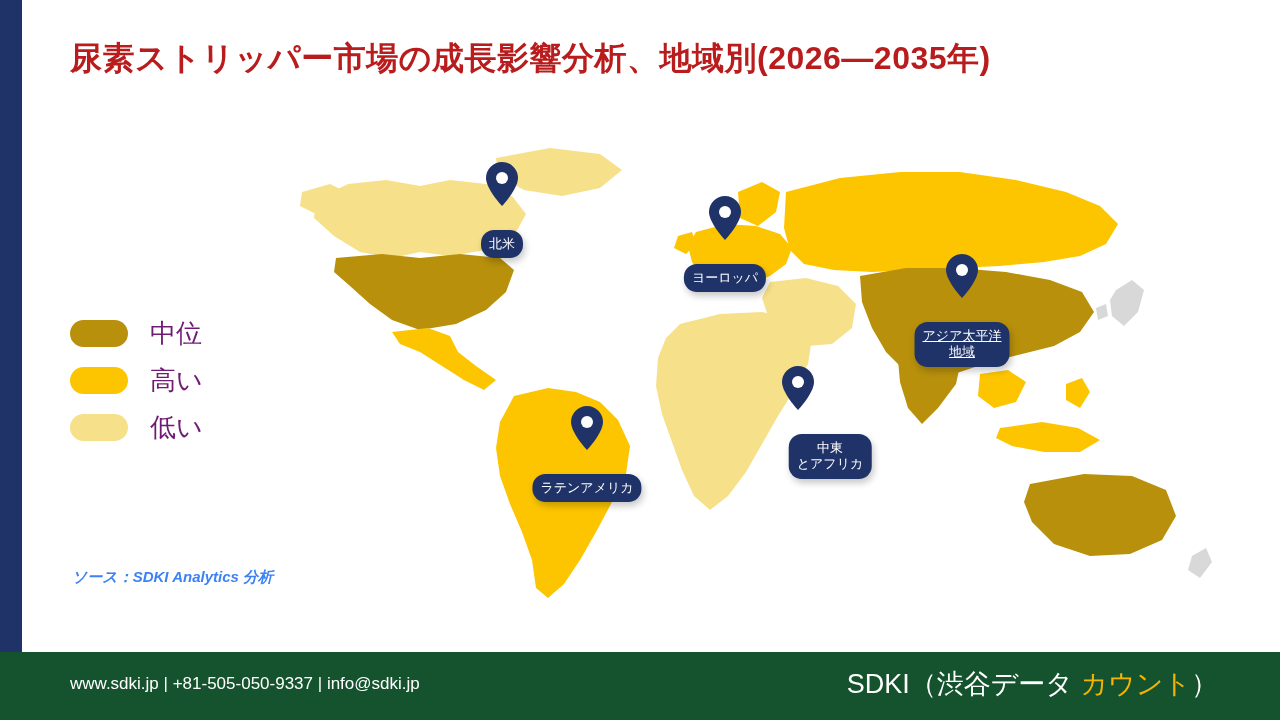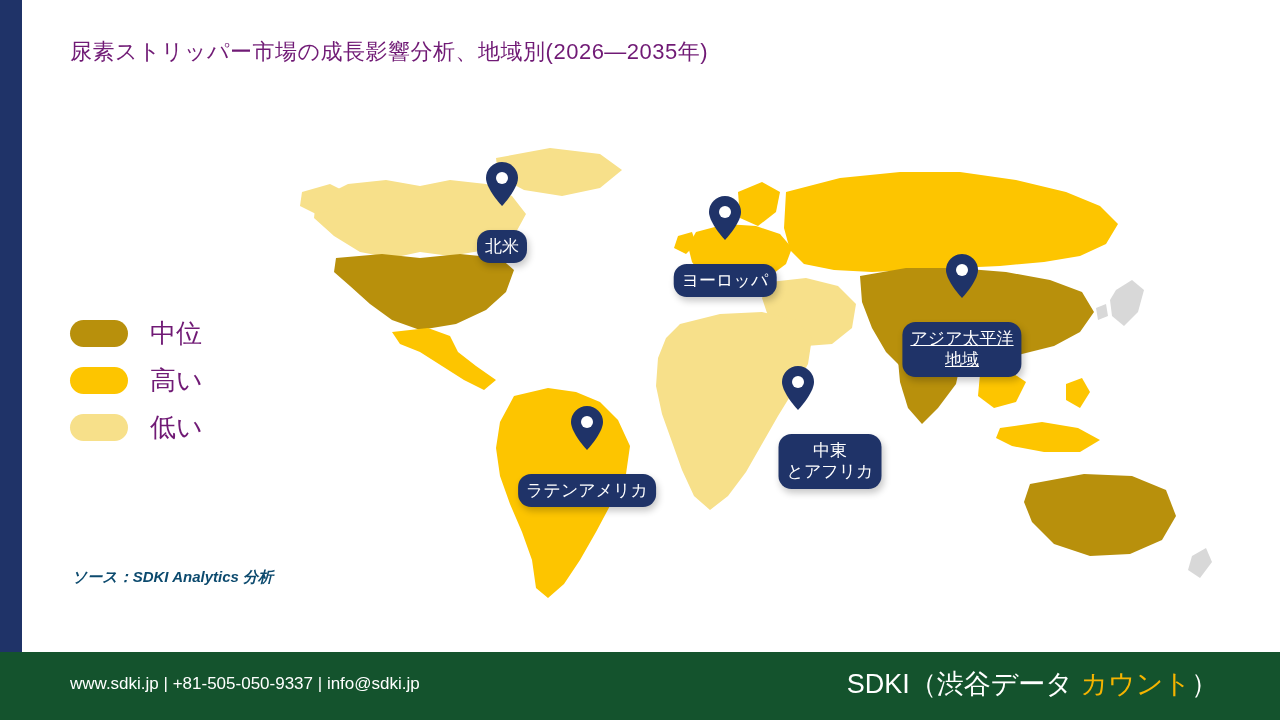--- a/index.html
+++ b/index.html
@@ -20,23 +20,23 @@
     position: absolute;
     left: 0; top: 0;
     width: 22px; height: 720px;
     background: #1f3368;
   }
   
   .title {
     position: absolute;
     left: 70px; top: 38px;
     width: 1180px;
-    font-size: 22px;
-    font-weight: normal;
-    color: #701a75;
+    font-size: 32px;
+    font-weight: bold;
+    color: #b91c1c;
     letter-spacing: 0.5px;
     line-height: 1.25;
     white-space: nowrap;
   }
   
   .legend {
     position: absolute;
     left: 70px; top: 310px;
     width: 250px;
   }
@@ -56,21 +56,21 @@
     color: #701a75;
     font-weight: normal;
   }
   
   .source {
     position: absolute;
     left: 72px; top: 568px;
     font-size: 15px;
     font-style: italic;
     font-weight: bold;
-    color: #0c4a6e;
+    color: #3b82f6;
   }
   
   .map-wrap {
     position: absolute;
     left: 300px; top: 140px;
     width: 950px; height: 490px;
   }
   .map-wrap svg { display: block; }
   
   .footer {
@@ -92,21 +92,21 @@
     color: #ffffff;
     font-weight: normal;
     white-space: nowrap;
   }
   .brand-accent { color: #f5b400; }
   .pin-label {
     position: absolute;
     background: #1f3368;
     color: #ffffff;
     border-radius: 13px;
-    font-size: 17px;
+    font-size: 13px;
     line-height: 1.25;
     text-align: center;
     padding: 6px 8px;
     white-space: pre;
     transform: translate(-50%, 0);
     box-shadow: 2px 4px 7px rgba(0,0,0,0.22);
   }
 </style>
 </head>
 <body>

